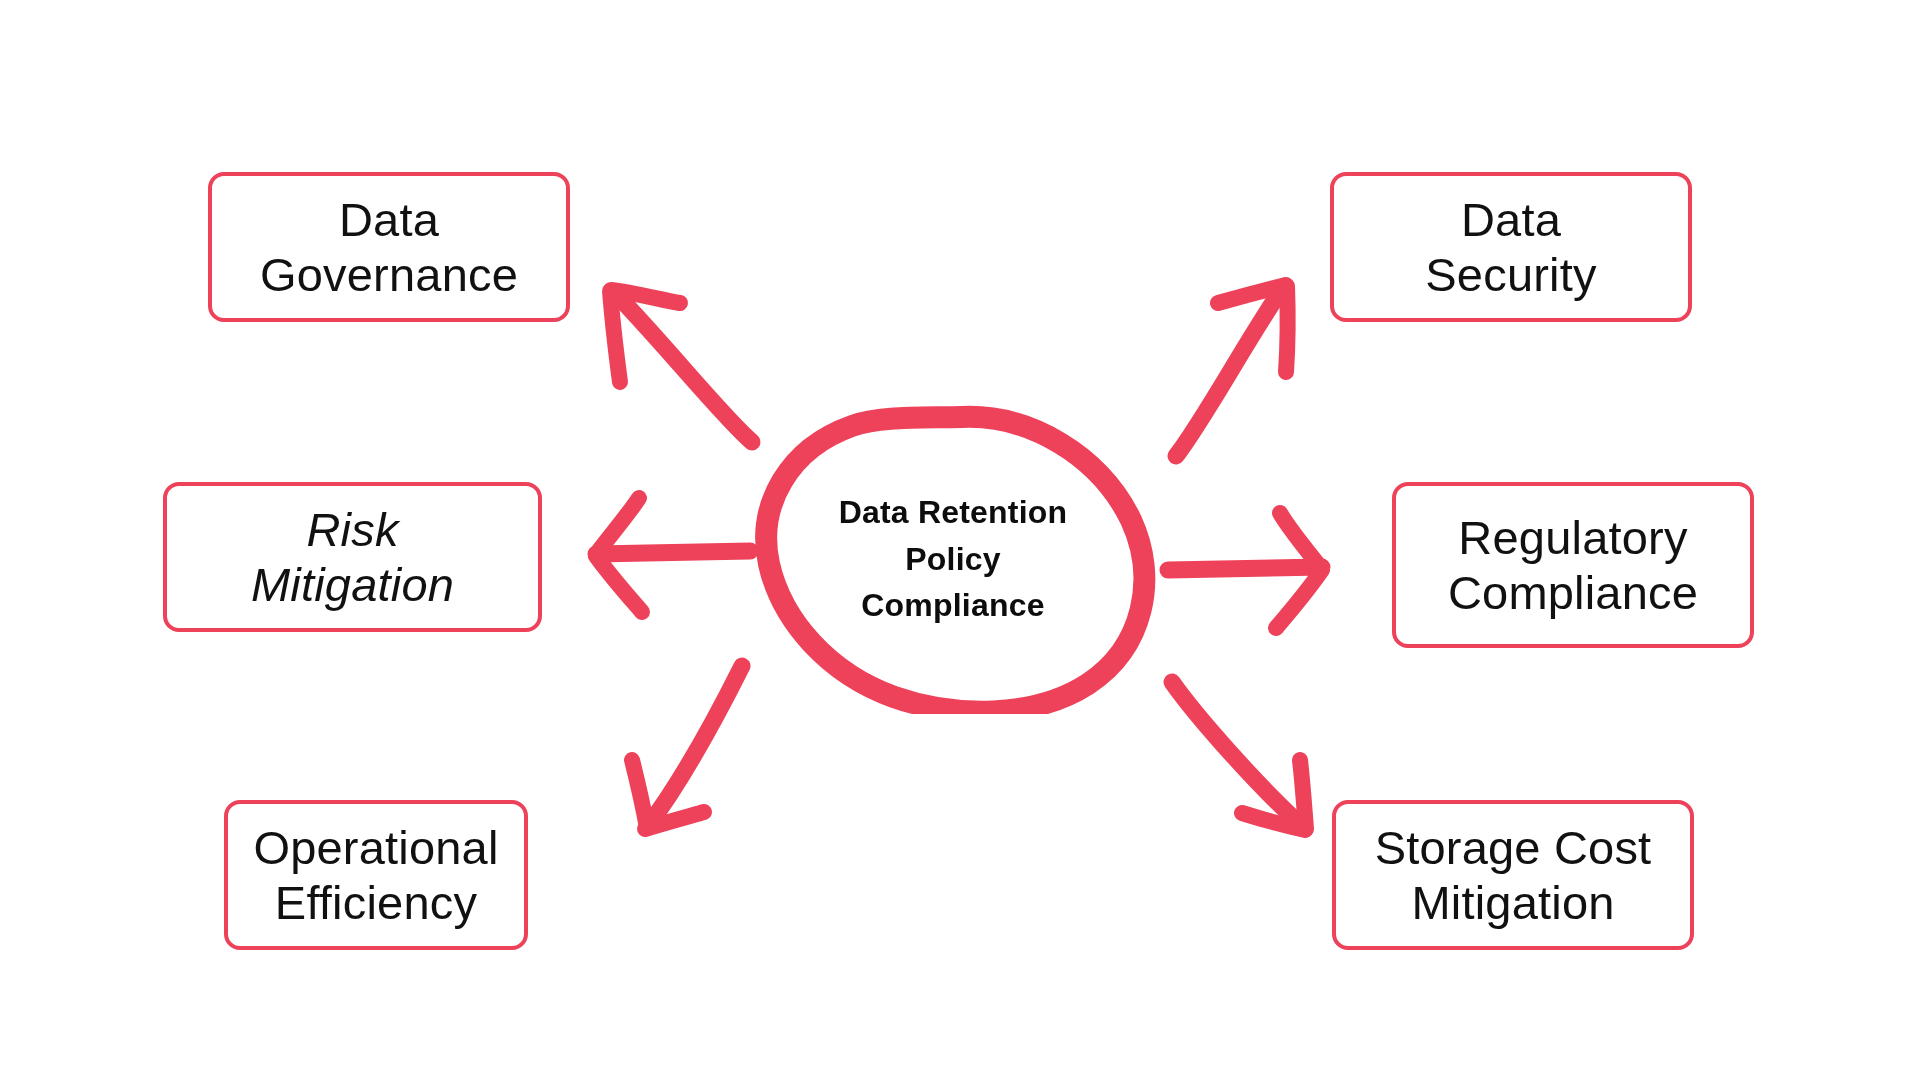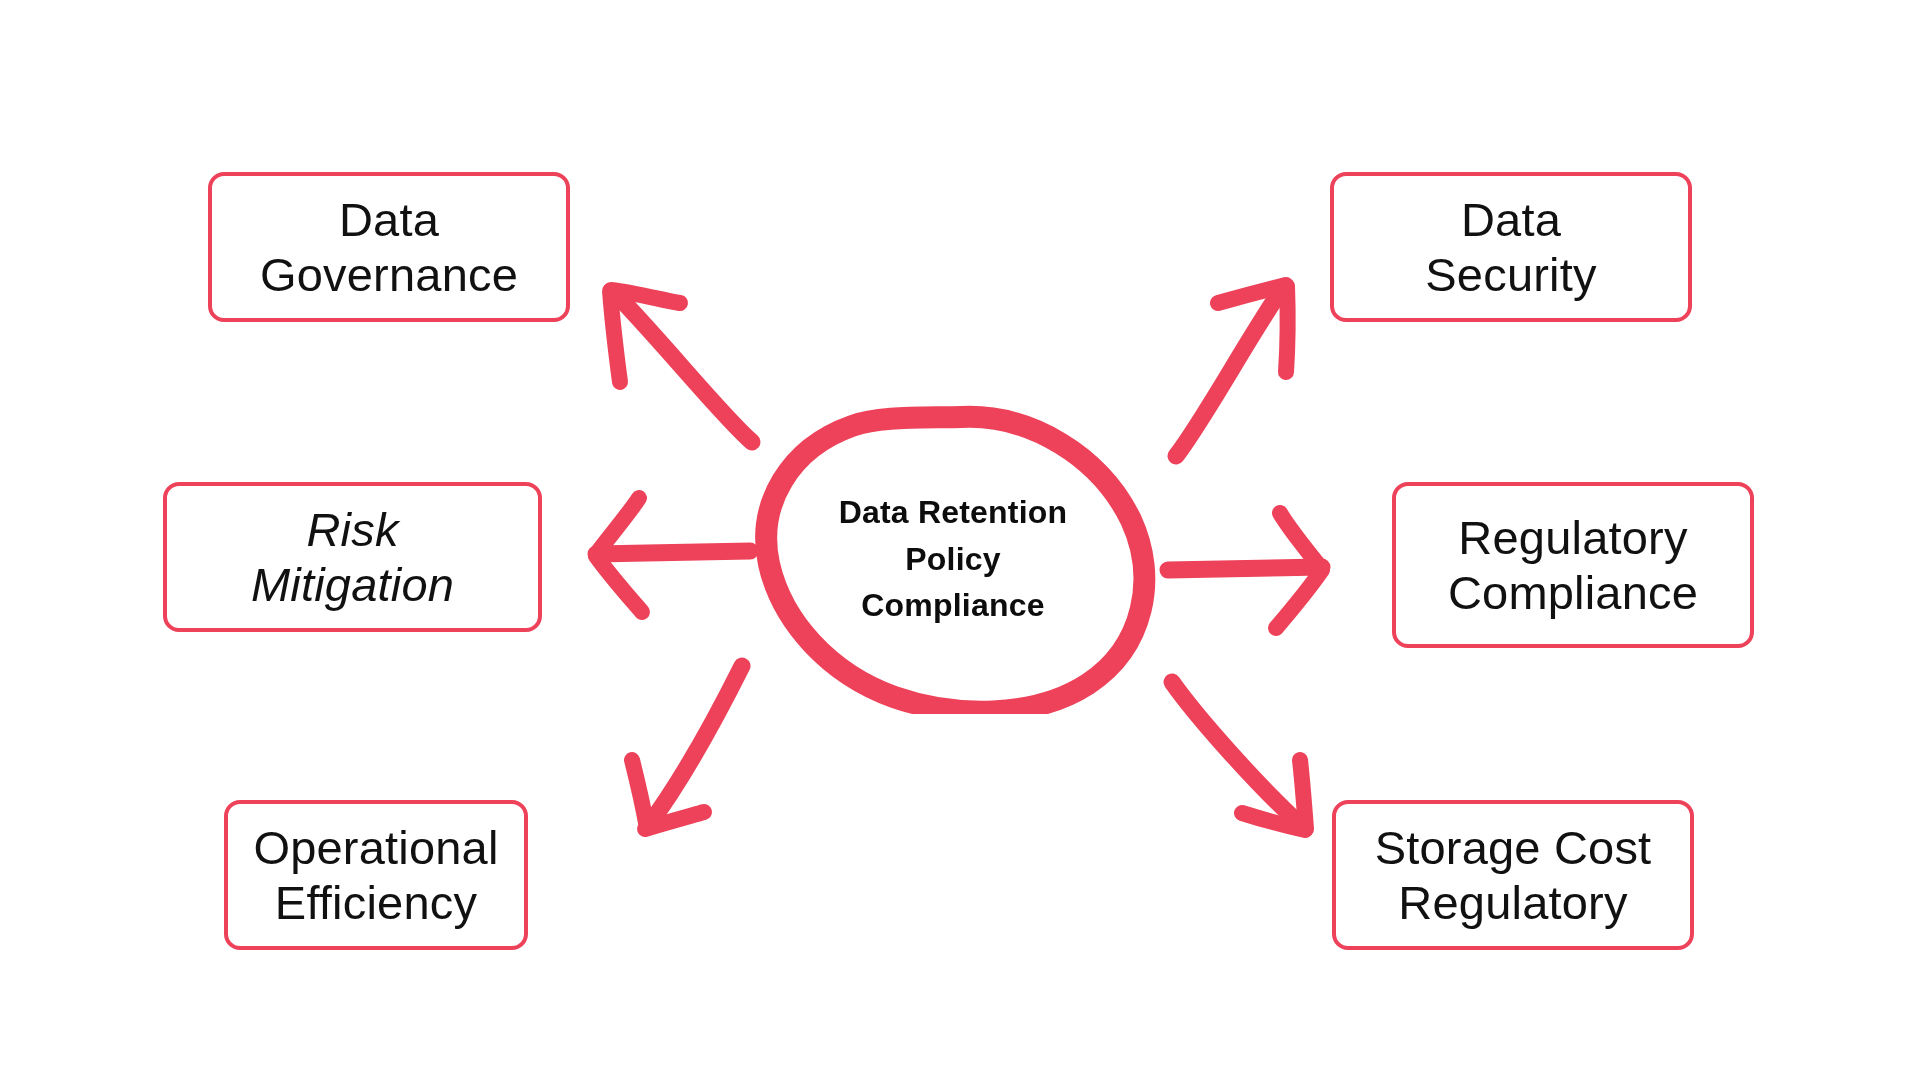--- a/index.html
+++ b/index.html
@@ -149,21 +149,21 @@
 Security</span>
   </div>
 
   <div class="node-box" id="node-regulatory-compliance">
     <span class="node-label">Regulatory
 Compliance</span>
   </div>
 
   <div class="node-box" id="node-storage-cost-reduction">
     <span class="node-label">Storage Cost
-Regulatory</span>
+Mitigation</span>
   </div>
 
   <div id="center-node">
     <svg id="center-ellipse" viewBox="0 0 410 310" xmlns="http://www.w3.org/2000/svg" aria-hidden="true">
       <path d="M 214 13
                C 282 10, 352 52, 383 116
                C 410 174, 396 243, 340 280
                C 286 315, 206 314, 146 293
                C 82 270, 34 218, 21 160
                C 8 100, 42 44, 104 22

